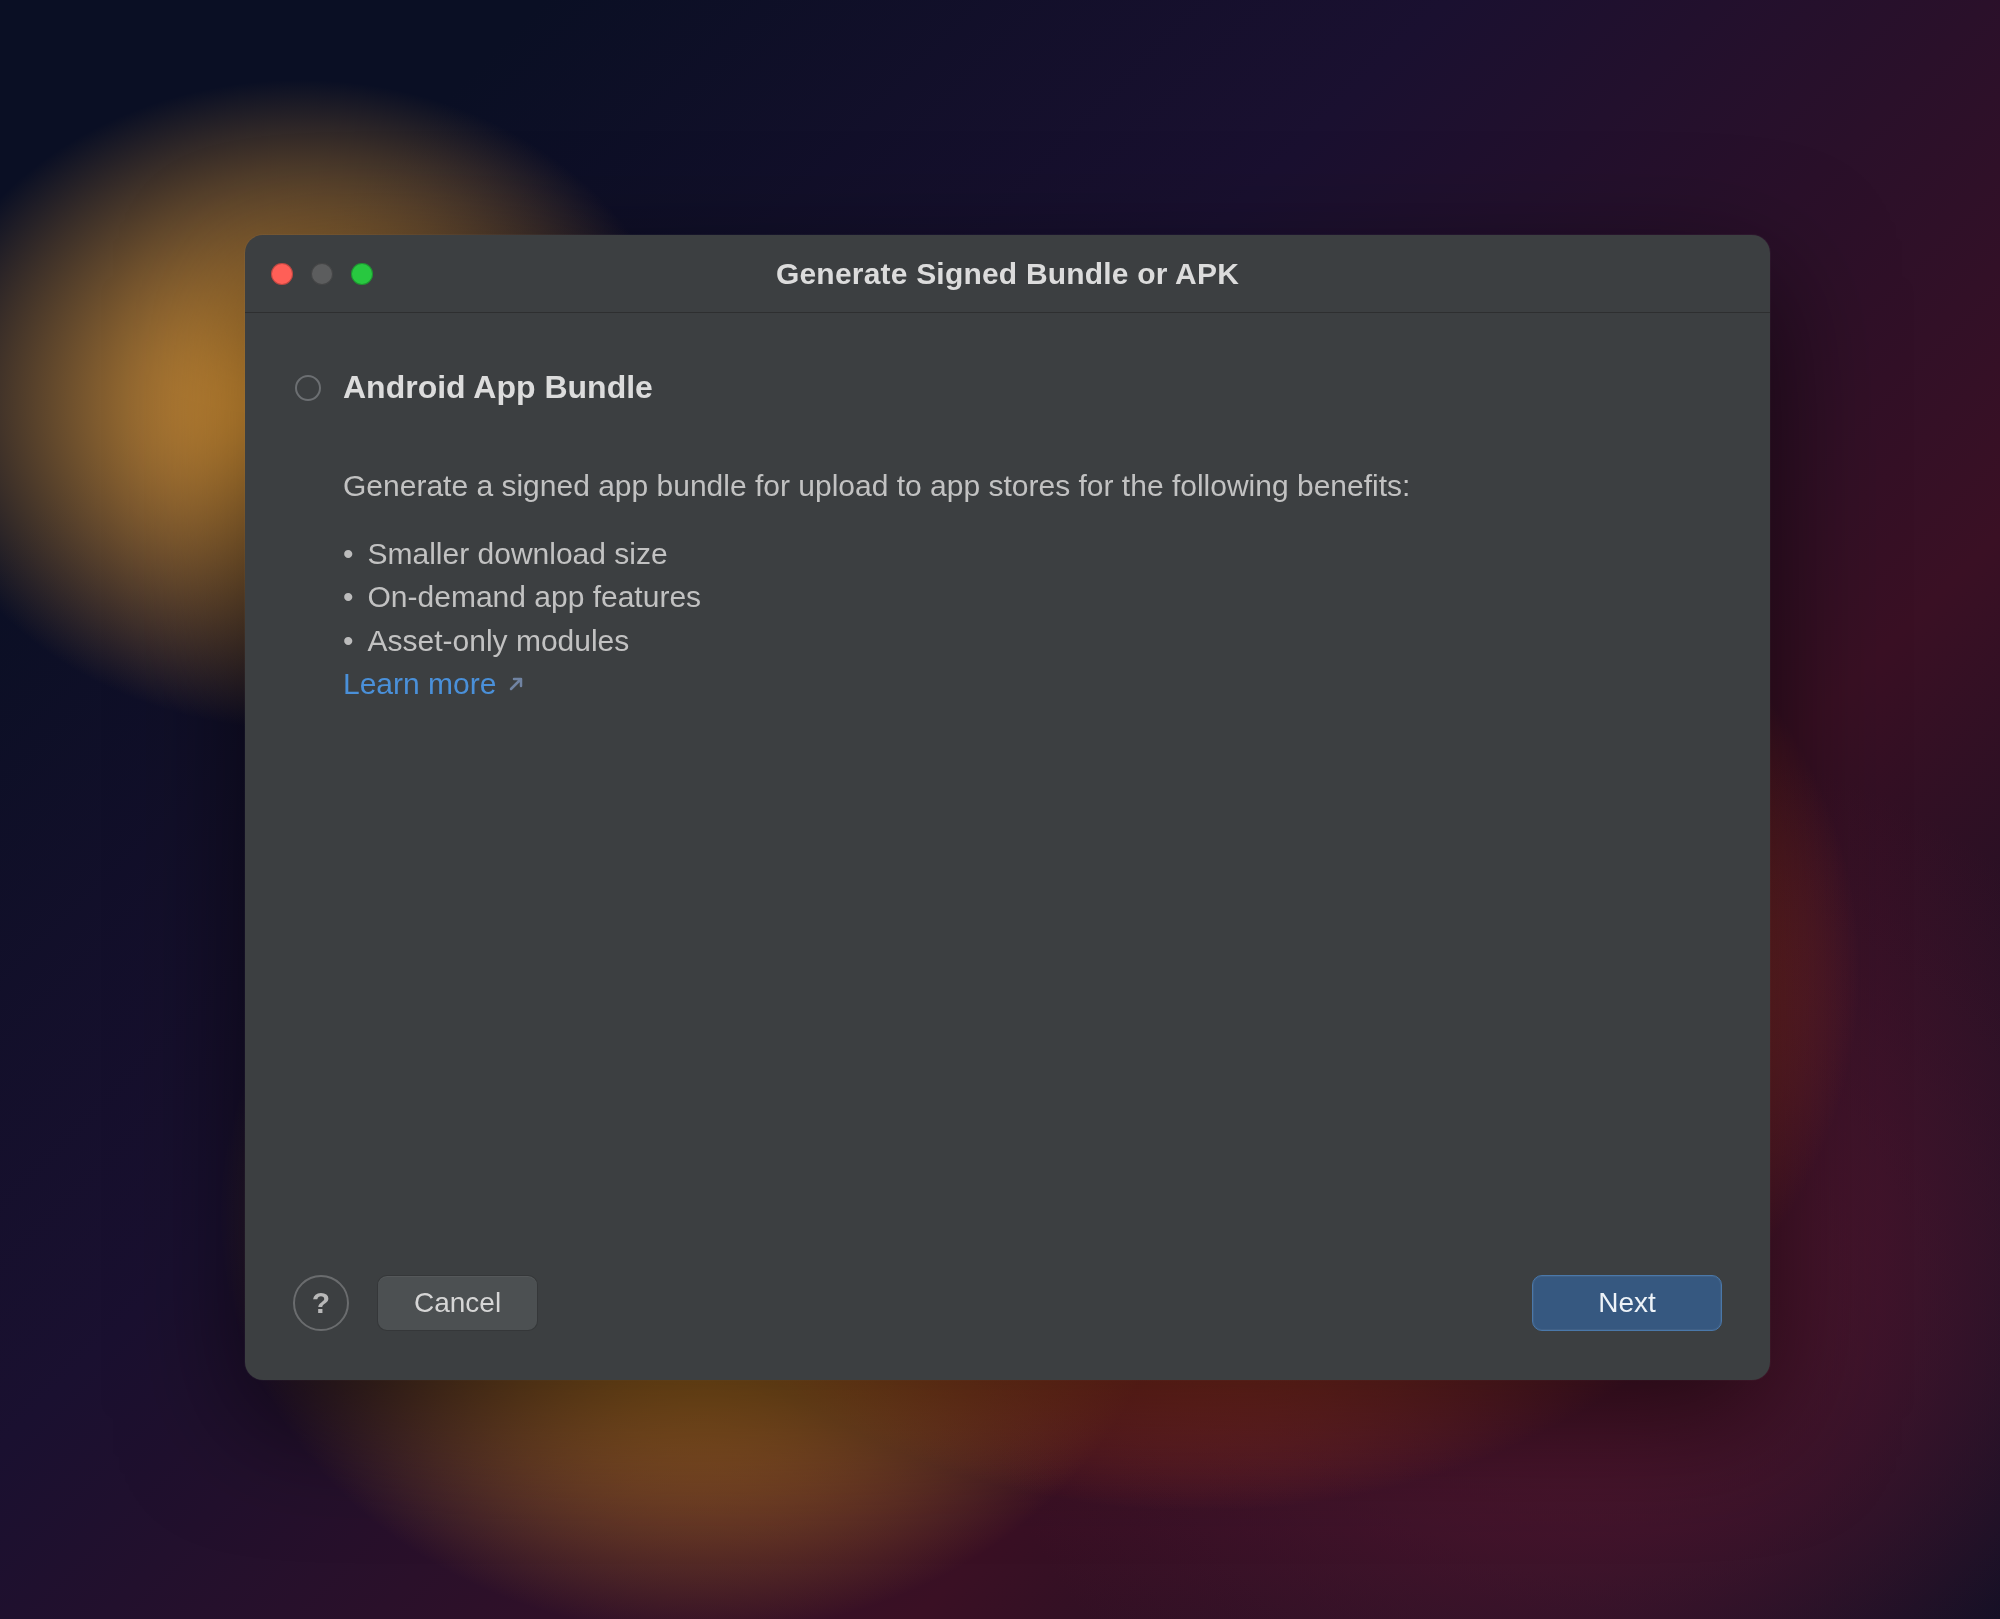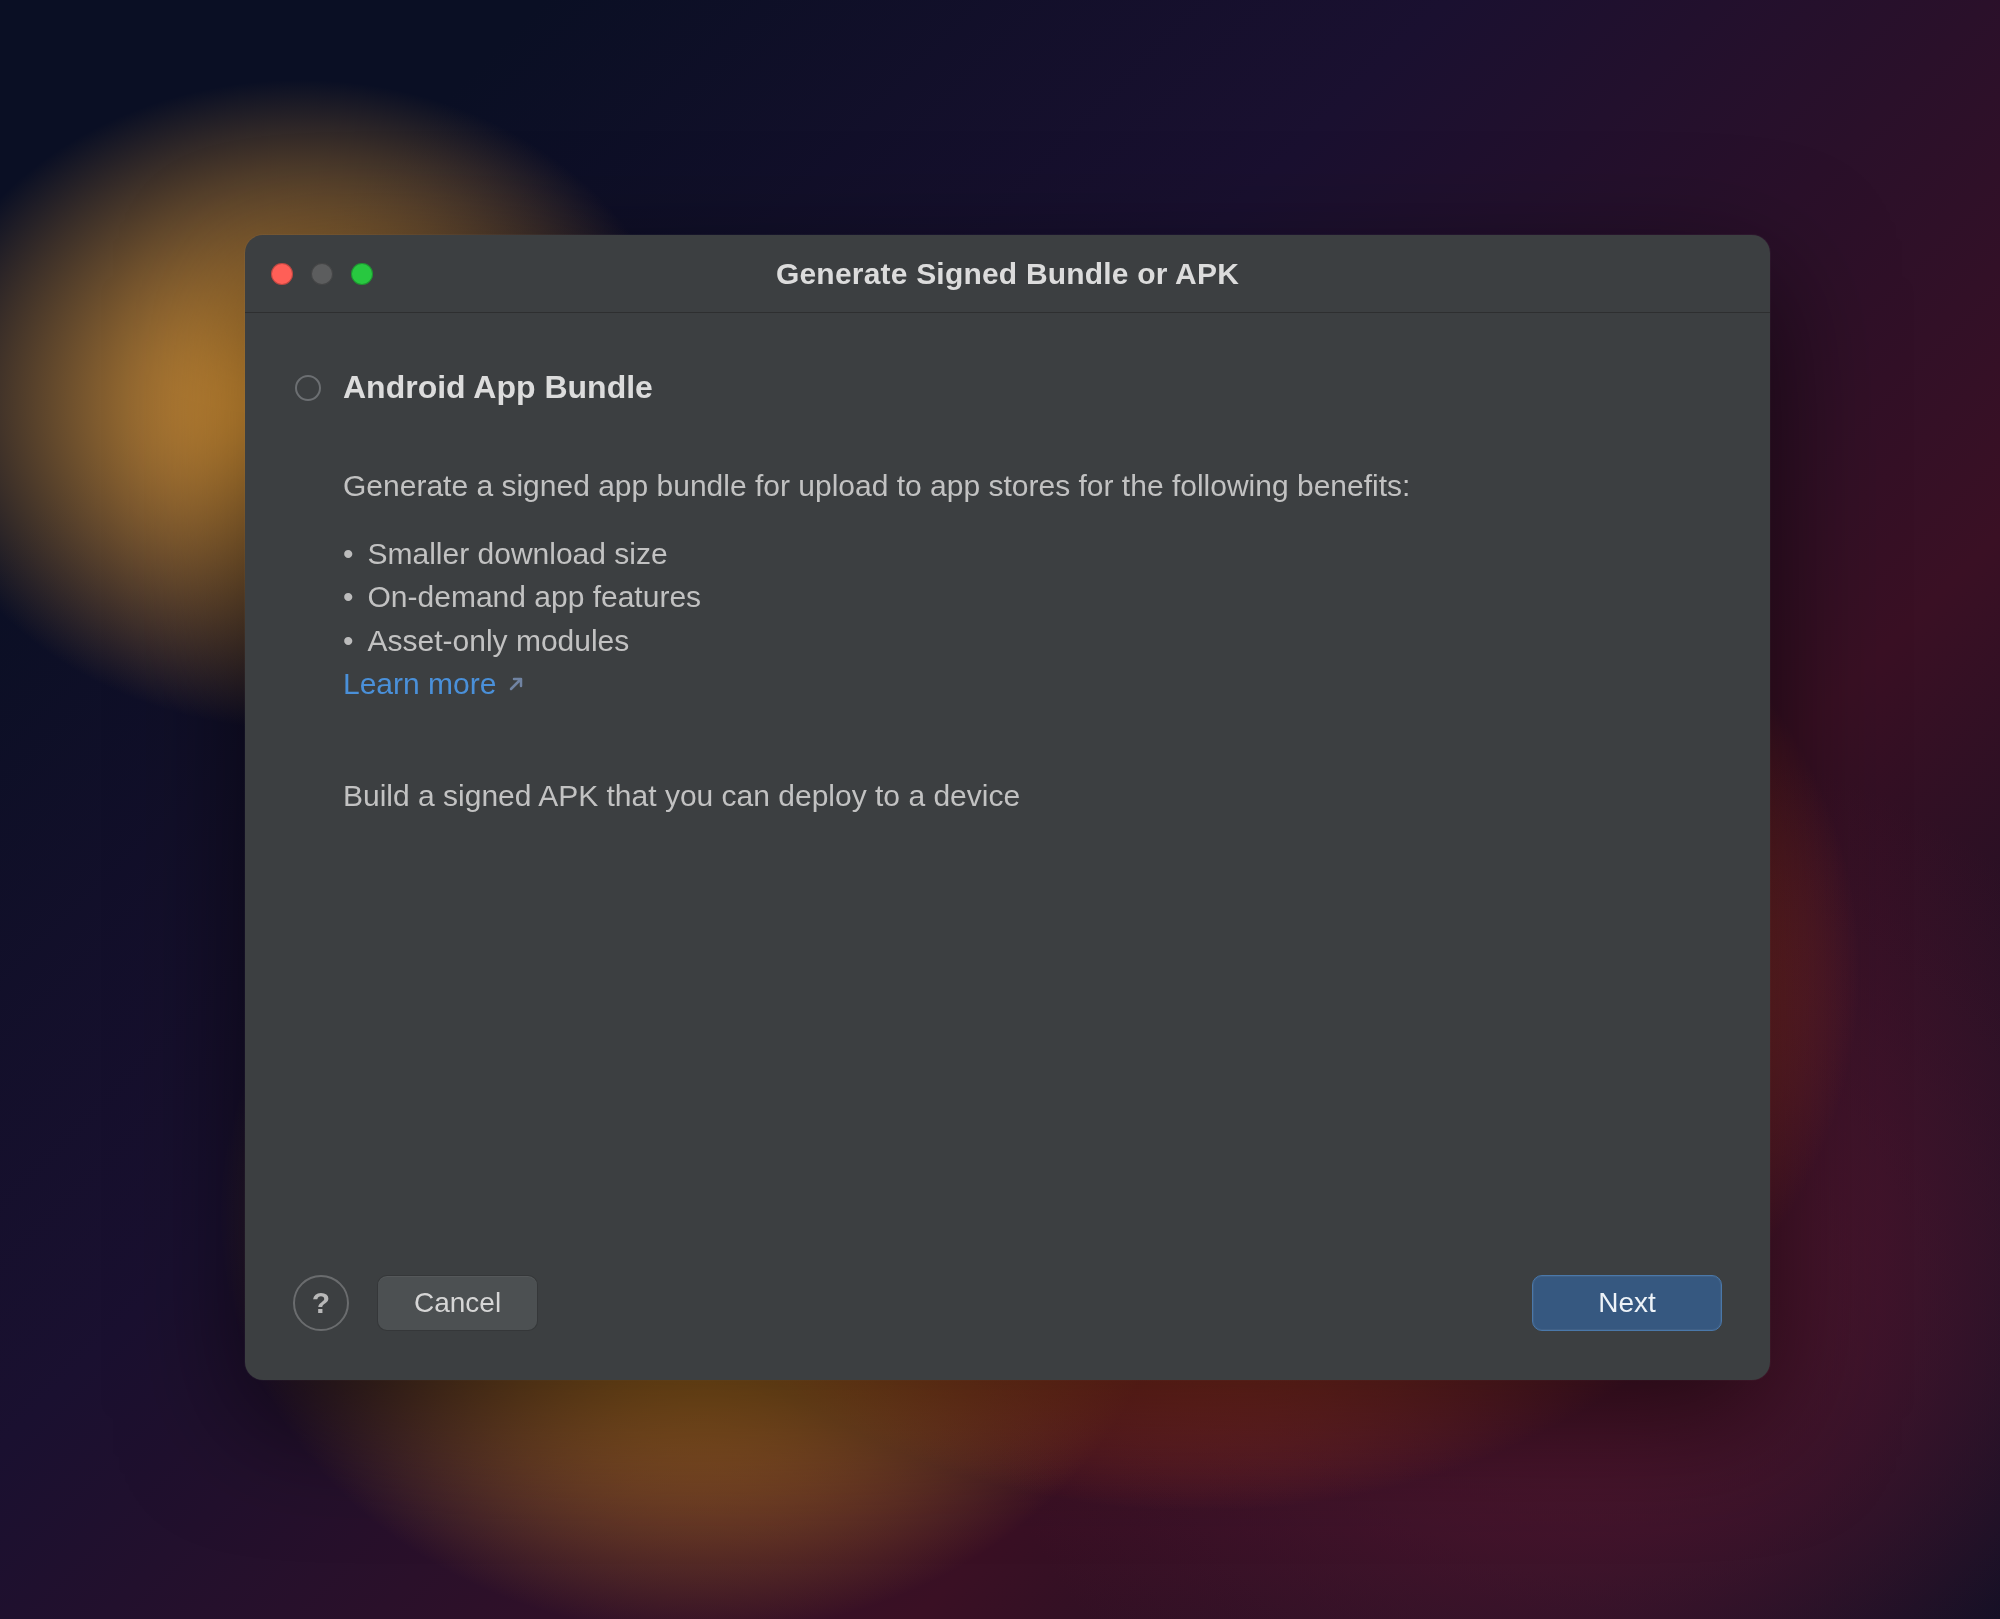--- a/index.html
+++ b/index.html
@@ -214,21 +214,20 @@
         </ul>
         <div class="learn-more">
           <span>Learn more</span>
           <svg class="ext-icon" viewBox="0 0 20 20">
             <path d="M5 15 L15 5 M8 5 H15 V12" fill="none" stroke="#7a8fb3" stroke-width="2.5" stroke-linecap="round" stroke-linejoin="round"></path>
           </svg>
         </div>
       </div>
 
 
-      <div class="desc" style="margin-top:68px;">Build a signed APK that you can deploy to a device</div>
 
       <div class="button-row">
         <button class="help-btn">?</button>
         <button class="btn btn-cancel">Cancel</button>
         <div class="spacer"></div>
         <button class="btn btn-next">Next</button>
       </div>
 
     </div>
   </div>

